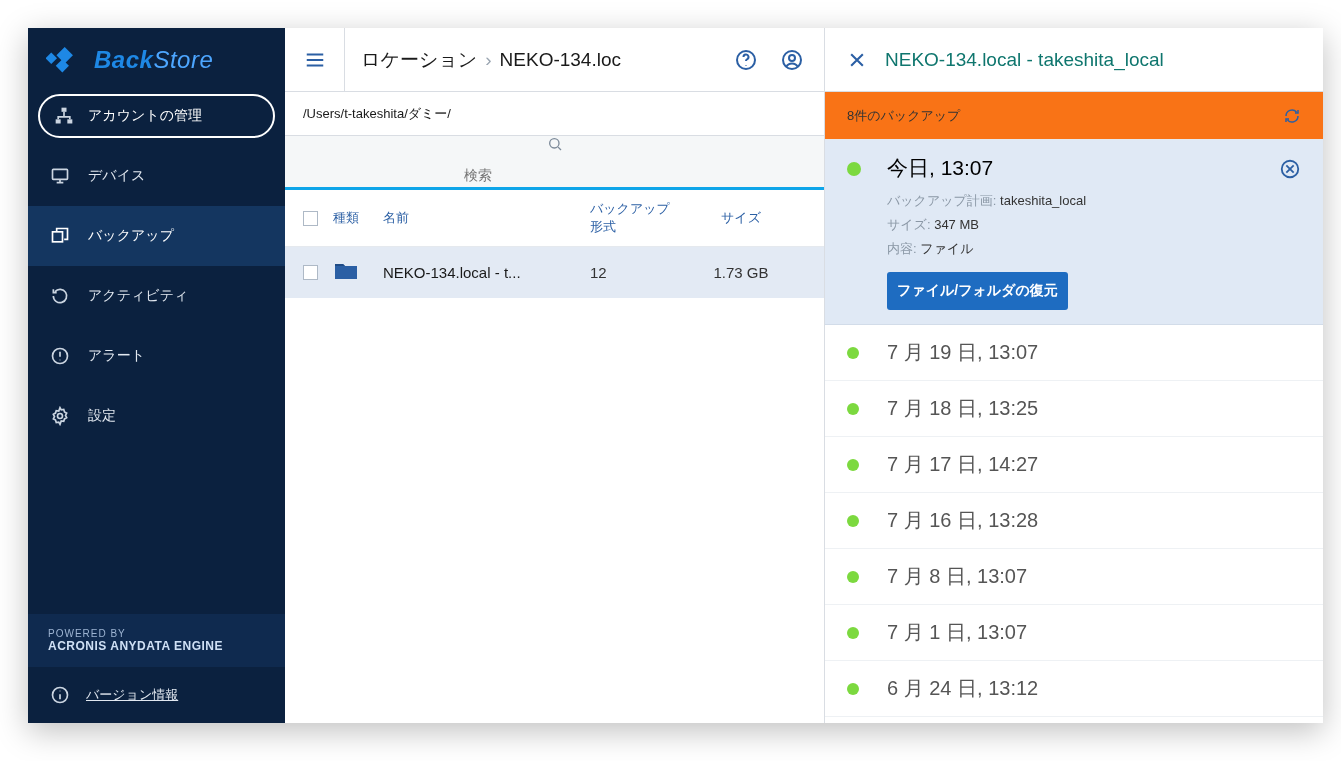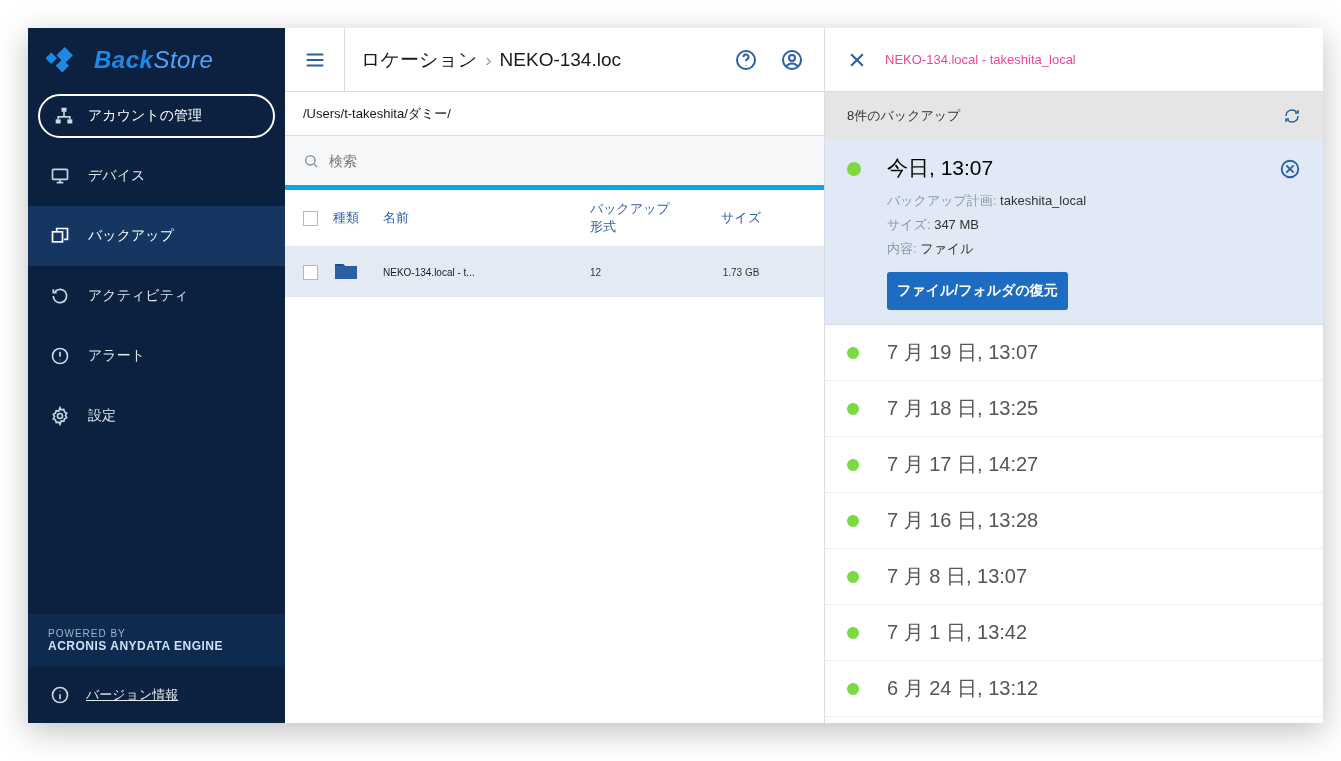--- a/index.html
+++ b/index.html
@@ -131,22 +131,23 @@
       padding: 0 18px;
       border-bottom: 1px solid #d9dde3;
       display: flex; align-items: center;
       font-size: 13px;
     }
     .search-row {
       height: 54px;
       padding: 0 18px;
       display: flex; align-items: center; gap: 10px;
       background: #f5f7f8;
-      border-bottom: 5px solid #0ea5e9;
+      border-bottom: 3px solid #0ea5e9;
       color: #7c8a99;
+      flex-direction: column;
     }
     .search-row input {
       border: none; background: transparent; font-size: 14px; color: #7c8a99;
       outline: none; flex: 1;
     }
     .table-head {
       display: flex; align-items: center; gap: 0;
       padding: 10px 18px;
       border-bottom: 1px solid #e5e9ee;
       font-size: 13px; color: #2b5fa4;
@@ -155,21 +156,21 @@
     .col-cb { width: 30px; }
     .col-type { width: 50px; }
     .col-name { flex: 1; }
     .col-bup { width: 96px; }
     .col-size { width: 120px; text-align: center; }
     .cell { padding-right: 10px; }
     .table-row {
       display: flex; align-items: center;
       padding: 14px 18px;
       background: #e3eaf4;
-      font-size: 10px;
+      font-size: 15px;
       cursor: pointer;
     }
     .checkbox {
       width: 15px; height: 15px; border: 1px solid #aeb9c6; background: #fff;
     }
     .folder-ico { width: 26px; height: 20px; }
     .row-name { color: #1a1a1a; white-space: nowrap; overflow: hidden; text-overflow: ellipsis; }
     .row-num { color: #333; }
     .row-sz { color: #333; }
 
@@ -179,24 +180,24 @@
       display: flex; flex-direction: column;
       background: #fff;
     }
     .right-head {
       height: 64px;
       display: flex; align-items: center; gap: 18px;
       padding: 0 22px;
       border-bottom: 1px solid #d9dde3;
     }
     .close-btn { color: #2b5fa4; cursor: pointer; }
-    .right-title { font-size: 13px; color: #ec4899; }
+    .right-title { font-size: 19px; color: #0f766e; }
     .backup-count-row {
       height: 48px;
-      background: #e5e5e5;
+      background: #f97316;
       border-bottom: 1px solid #e5e9ee;
       display: flex; align-items: center;
       padding: 0 22px;
       font-size: 13px;
       color: #333;
     }
     .backup-count-row .spacer { flex: 1; }
     .refresh { color: #2b5fa4; cursor: pointer; }
     .timeline { flex: 1; overflow: auto; }
     .entry {
@@ -454,21 +455,21 @@
             </div>
           <div class="entry-body">
               <div class="entry-date">7 月 8 日, 13:07</div>
             </div>
         </div>
         <div class="entry">
           <div class="dot-wrap">
               <span class="dot"></span>
             </div>
           <div class="entry-body">
-              <div class="entry-date">7 月 1 日, 13:42</div>
+              <div class="entry-date">7 月 1 日, 13:07</div>
             </div>
         </div>
         <div class="entry">
           <div class="dot-wrap">
               <span class="dot"></span>
             </div>
           <div class="entry-body">
               <div class="entry-date">6 月 24 日, 13:12</div>
             </div>
         </div>

